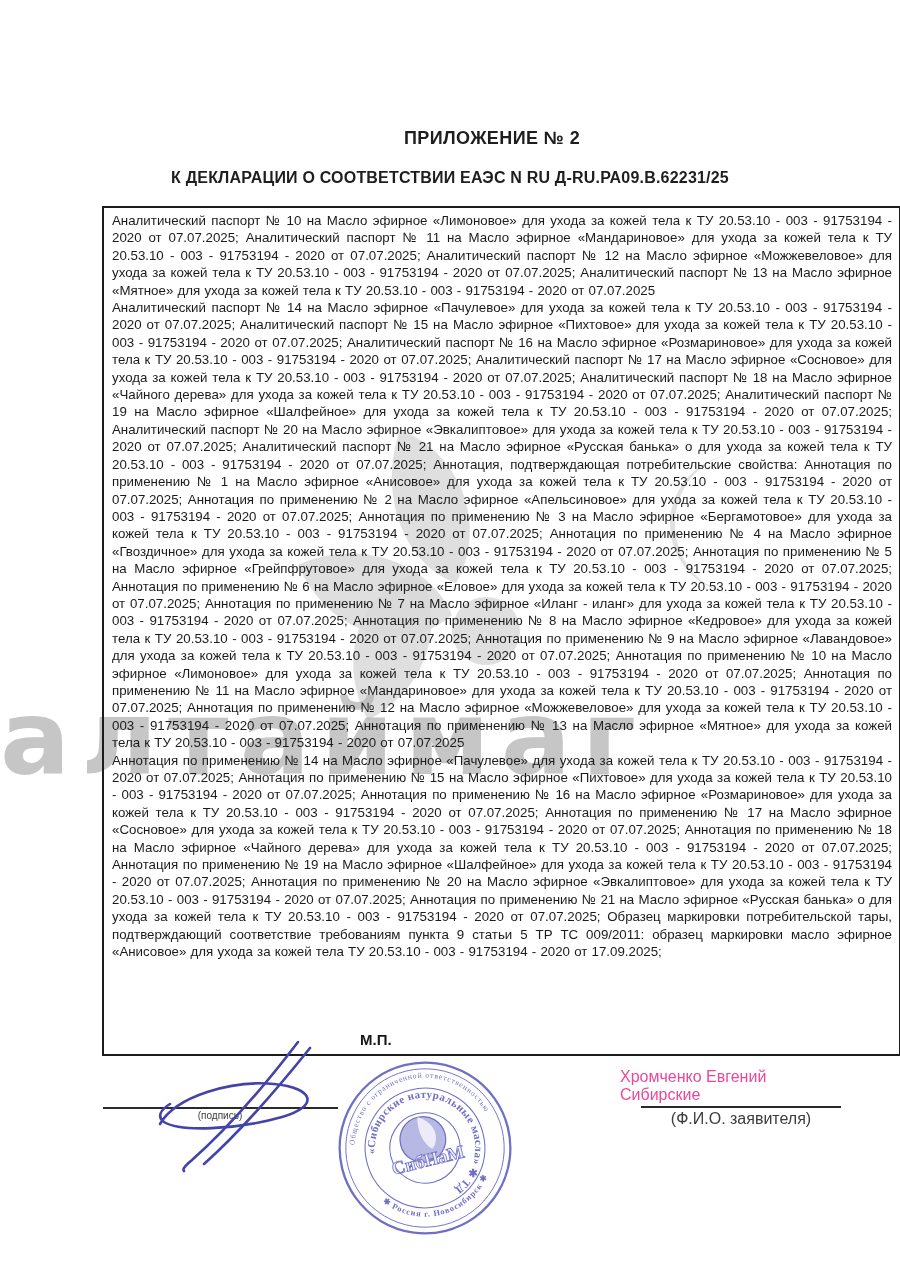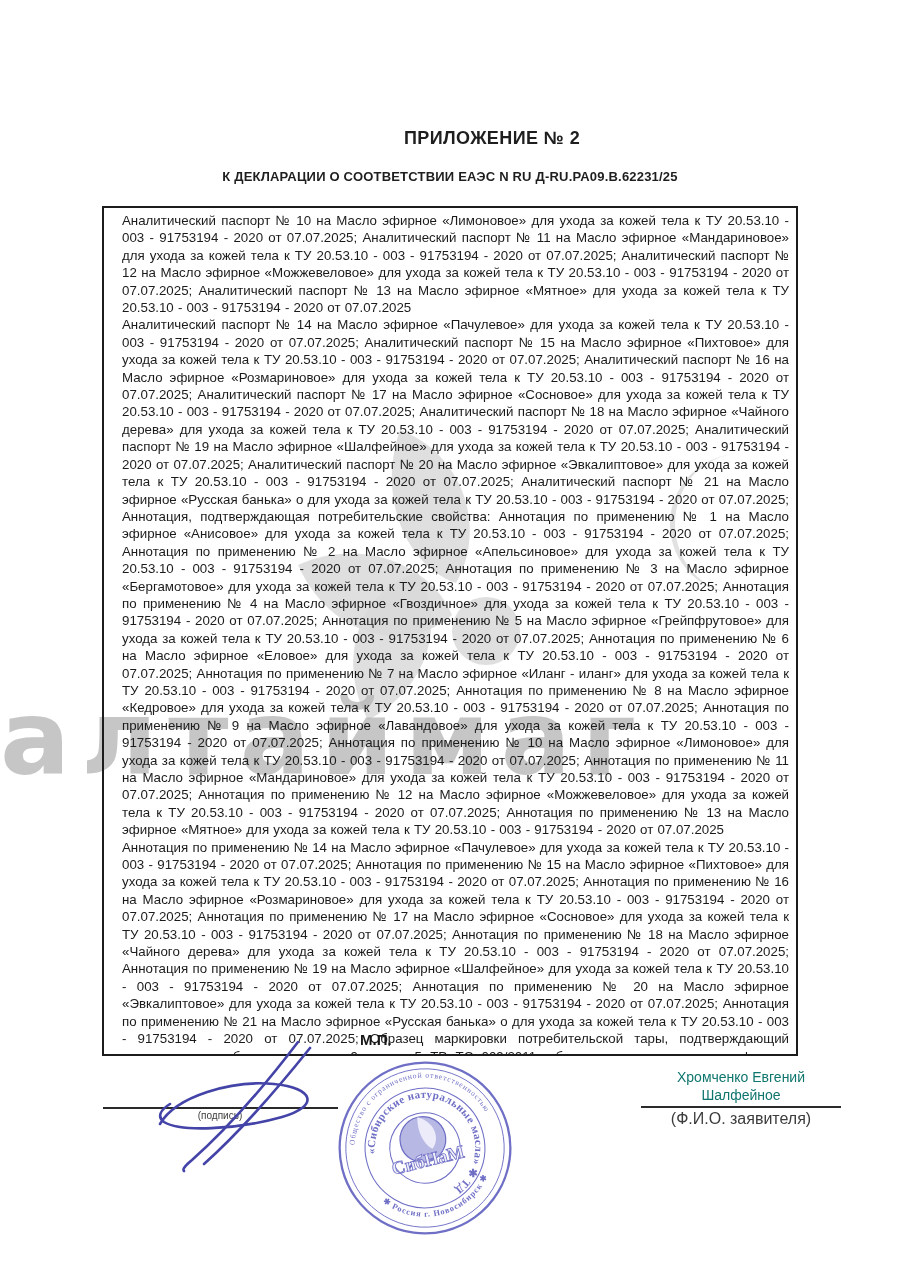--- a/index.html
+++ b/index.html
@@ -4,53 +4,53 @@
 <style>
   html,body{margin:0;padding:0;background:#ffffff;}
   .page{
     position:relative;width:900px;height:1272px;background:#ffffff;overflow:hidden;
     font-family:"Liberation Sans","DejaVu Sans",sans-serif;color:#1b1b1b;
   }
   
   .title{position:absolute;left:0;width:900px;text-align:center;font-weight:bold;color:#1e1e1e;}
   .title-union{top:85px;font-size:18px;letter-spacing:.4px;}
   .title-appendix{top:128px;font-size:18px;letter-spacing:.4px;padding-left:42px;}
-  .title-declaration{top:169px;font-size:13px;letter-spacing:.2px;}
+  .title-declaration{top:169px;font-size:16px;letter-spacing:.2px;}
   
   .wm-layer{position:absolute;inset:0;z-index:0;}
   .wm-brand{
     position:absolute;left:0;top:686px;width:900px;text-align:left;
     font-size:104px;font-weight:bold;letter-spacing:11px;color:#b3b3b3;opacity:.75;
     font-family:"DejaVu Sans",sans-serif;line-height:104px;
   }
   .wm-tagline{
     position:absolute;left:0;top:779px;width:900px;text-align:center;
     font-size:26px;font-weight:bold;letter-spacing:8px;color:#c9c9c9;opacity:.9;
   }
   .wm-flower{position:absolute;left:250px;top:415px;}
   .wm-crescent{position:absolute;left:655px;top:450px;}
   
   .textbox{
-    position:absolute;left:102px;top:206px;width:696px;height:850px;box-sizing:border-box;
-    border:2px solid #1c1c1c;padding:4px 7px 4px 18px;z-index:1;background:transparent;
+    position:absolute;left:102px;top:206px;width:799px;height:850px;box-sizing:border-box;
+    border:2px solid #1c1c1c;padding:4px 7px 4px 8px;z-index:1;background:transparent;
     font-size:13.3px;line-height:17.4px;text-align:justify;word-spacing:.5px;color:#1b1b1b;
     overflow:hidden;
   }
   .textbox p{margin:0;}
   
   .sig-line{position:absolute;border-top:2px solid #2a2a2a;z-index:2;}
   .sig-line-left{left:103px;top:1107px;width:235px;}
   .sig-line-right{left:641px;top:1106px;width:200px;}
   .sig-caption{position:absolute;font-size:10px;color:#3c3c3c;text-align:center;z-index:2;}
   .sig-caption-left{left:160px;top:1110px;width:120px;}
   .sig-caption-right{left:641px;top:1110px;width:200px;font-size:16px;}
   .mp-label{position:absolute;left:360px;top:1031px;font-size:15px;font-weight:bold;color:#171717;z-index:4;}
   .applicant-name{
-    position:absolute;left:620px;top:1068px;width:242px;text-align:center;z-index:2;
-    font-size:14px;line-height:18px;color:#0f766e;
+    position:absolute;left:620px;top:1068px;width:242px;text-align:left;z-index:2;
+    font-size:16px;line-height:18px;color:#ec4899;
   }
   .signature-svg{position:absolute;left:98px;top:1032px;z-index:3;}
   .stamp-wrap{position:absolute;left:337px;top:1060px;width:176px;height:176px;z-index:3;transform:rotate(-14deg);opacity:.9;}
 </style>
 </head>
 <body>
 
 <div class="page">
 
   <div class="wm-layer">
@@ -113,18 +113,18 @@
       </text>
       <text font-family="Liberation Serif, DejaVu Serif, serif" font-size="12.5" font-weight="bold" fill="#6060c0" letter-spacing="0.5">
         <textPath href="#arcMid" startOffset="2%">«Сибирские натуральные масла»  ✱  ТД</textPath>
       </text>
       <text x="100" y="121" text-anchor="middle" font-family="Liberation Serif, DejaVu Serif, serif" font-size="21" font-weight="bold" fill="#edecfa" stroke="#6060c0" stroke-width="0.9">СибНаМ</text>
     </svg>
   </div>
 
   <div class="applicant-name">
     <div>Хромченко Евгений</div>
-    <div>Шалфейное</div>
+    <div>Сибирские</div>
   </div>
   <div class="sig-line sig-line-right"></div>
   <div class="sig-caption sig-caption-right">(Ф.И.О. заявителя)</div>
 
 </div>
 
 </body></html>

